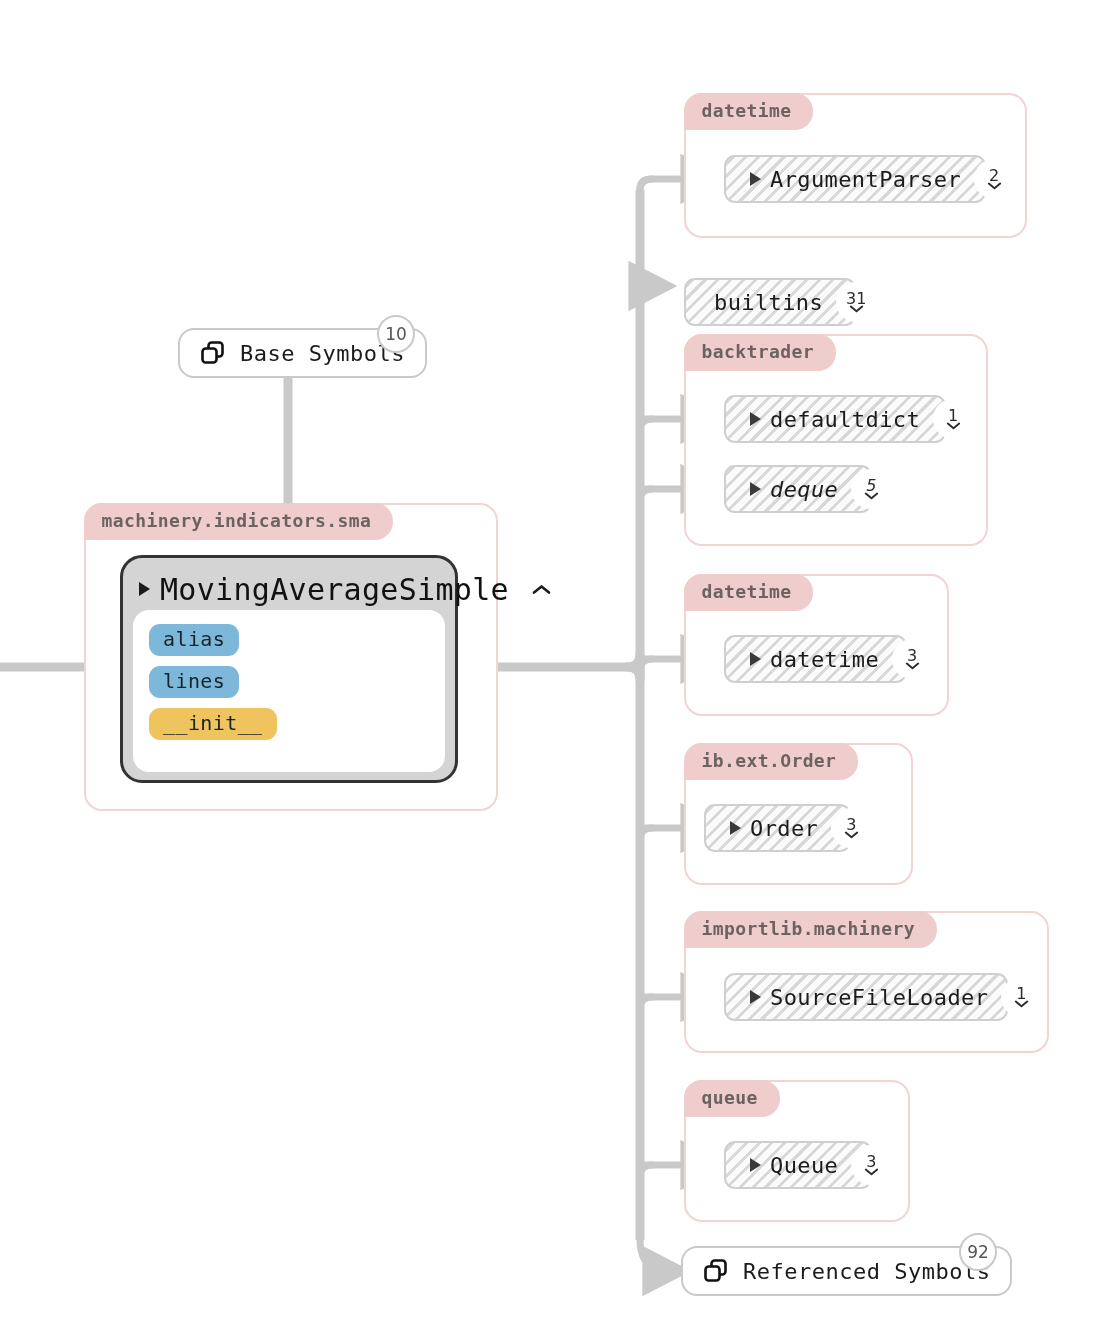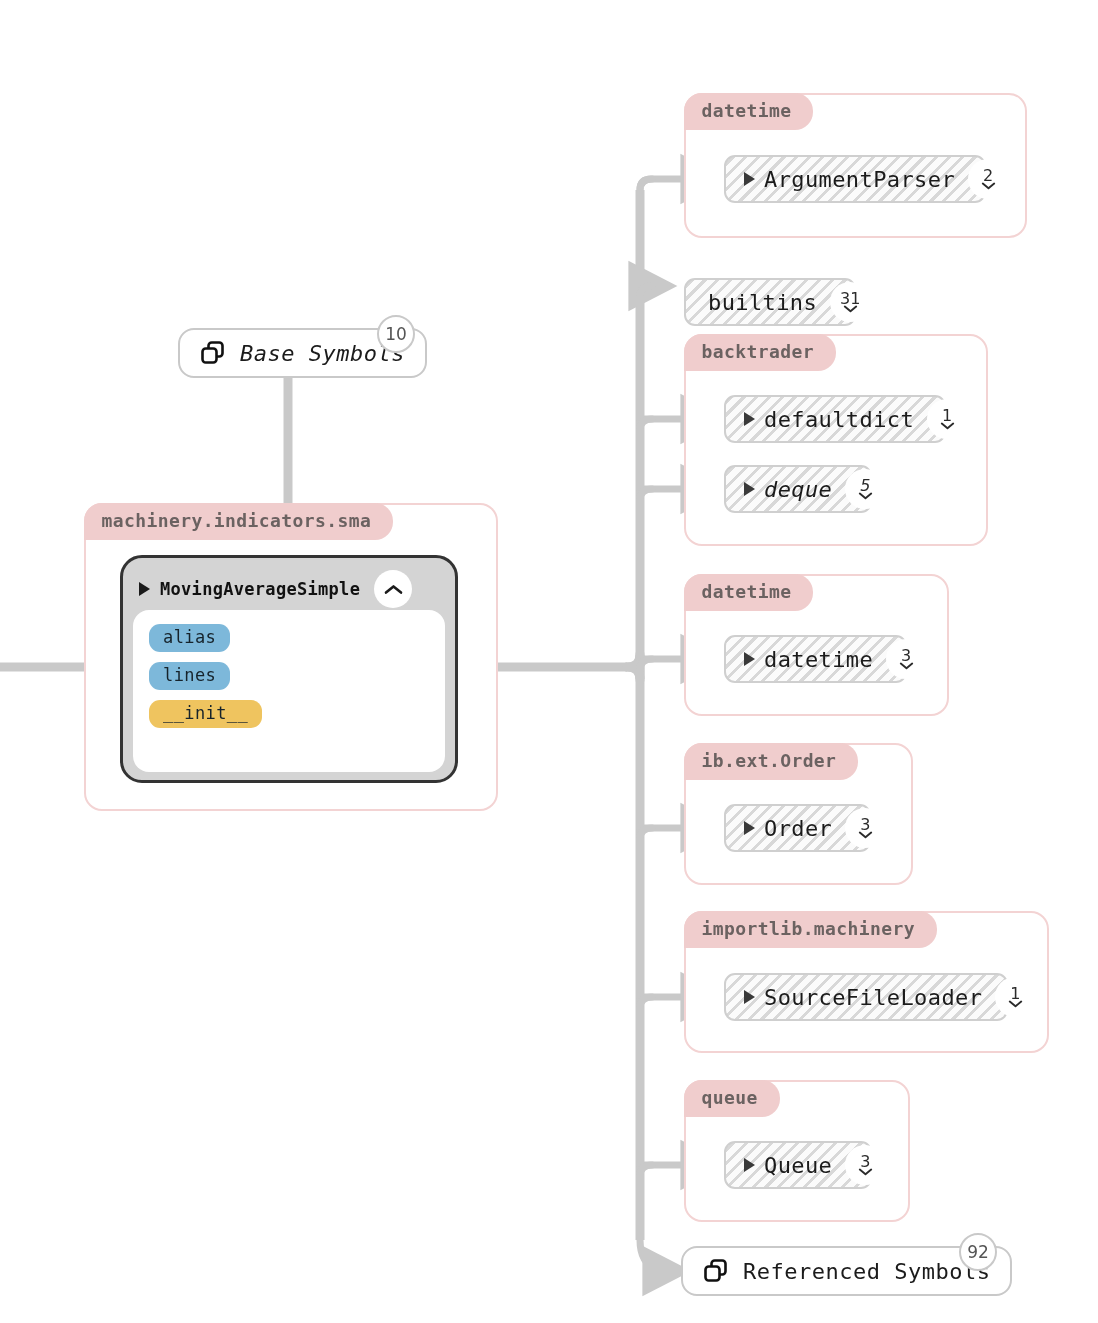--- a/index.html
+++ b/index.html
@@ -86,21 +86,21 @@
 
   
   .ref-node {
     position: absolute;
     box-sizing: border-box;
     height: 48px;
     border: 2px solid #cfcfcf;
     border-radius: 11px;
     display: flex;
     align-items: center;
-    padding-left: 18px;
+    padding-left: 24px;
     padding-right: 12px;
     gap: 9px;
     background-color: #fbfbfb;
     background-image: repeating-linear-gradient(
       -45deg,
       #d8d8d8 0px, #d8d8d8 3px,
       #fbfbfb 3px, #fbfbfb 9px
     );
   }
   .tri-marker {
@@ -150,22 +150,22 @@
   }
   .class-header {
     display: flex;
     align-items: center;
     height: 42px;
     padding-left: 6px;
     gap: 10px;
   }
   .class-title {
     font-family: "DejaVu Sans Mono", monospace;
-    font-weight: bold;
-    font-size: 17px;
+    font-weight: normal;
+    font-size: 30px;
     color: #111111;
     letter-spacing: 0.3px;
     white-space: nowrap;
   }
   .collapse-btn {
     width: 38px;
     height: 38px;
     border-radius: 50%;
     background: #ffffff;
     display: flex;
@@ -180,21 +180,21 @@
     border-radius: 16px;
     padding: 14px 16px 16px 16px;
     display: flex;
     flex-direction: column;
     gap: 10px;
     align-items: flex-start;
     min-height: 132px;
   }
   .member-pill {
     font-family: "DejaVu Sans Mono", monospace;
-    font-size: 17px;
+    font-size: 20px;
     color: #16232b;
     border-radius: 11px;
     padding: 3px 14px 5px 14px;
     letter-spacing: 0.4px;
     white-space: nowrap;
   }
   .member-pill.kind-attr   { background: #7db8da; }
   .member-pill.kind-method { background: #efc45f; }
 </style>
 </head>
@@ -248,21 +248,21 @@
       <path d="M640,500 Q640,489 652,489"></path>
       <path d="M640,670 Q640,659 652,659"></path>
       <path d="M640,839 Q640,828 652,828"></path>
       <path d="M640,1008 Q640,997 652,997"></path>
       <path d="M640,1176 Q640,1165 652,1165"></path>
     </g>
 
     <path d="M206,735 L100,735 Q88,735 88,723 L88,679 Q88,667 100,667 L124,667" fill="none" stroke="#3d8cba" stroke-width="6" stroke-linecap="round" stroke-dasharray="17 13" marker-end="url(#ahead-blue)"></path>
   </svg>
 
-  <div class="symbol-pill" style="left:178px; top:328px; height:50px;font-style:italic;">
+  <div class="symbol-pill" style="left:178px; top:328px; height:50px;">
     <span class="stack-icon">
       <svg viewBox="0 0 26 26" xmlns="http://www.w3.org/2000/svg">
         <rect x="8.5" y="2.5" width="14" height="14" rx="3.2" fill="#ffffff" stroke="#111111" stroke-width="2.6"></rect>
         <rect x="2.5" y="8.5" width="14" height="14" rx="3.2" fill="#ffffff" stroke="#111111" stroke-width="2.6"></rect>
       </svg>
     </span>
     <span class="pill-label">Base Symbols</span>
   </div>
   <div class="corner-badge" style="left:377px; top:315px;">10</div>
 
@@ -345,21 +345,21 @@
       <span class="cb-num">3</span>
       <svg class="cb-chev" viewBox="0 0 15 8" xmlns="http://www.w3.org/2000/svg">
         <path d="M1.8,1.6 L7.5,6.3 L13.2,1.6" fill="none" stroke="#2b2b2b" stroke-width="1.9" stroke-linecap="round" stroke-linejoin="round"></path>
       </svg>
     </span>
   </div>
 
   <div class="module-group" style="left:684px; top:743px; width:229px; height:142px;">
     <div class="module-title">ib.ext.Order</div>
   </div>
-  <div class="ref-node" style="left:724px; top:804px; width:147px;">
+  <div class="ref-node" style="left:704px; top:804px; width:147px;">
     <span class="tri-marker"></span>
     <span class="ref-name">Order</span>
     <span class="count-badge">
       <span class="cb-num">3</span>
       <svg class="cb-chev" viewBox="0 0 15 8" xmlns="http://www.w3.org/2000/svg">
         <path d="M1.8,1.6 L7.5,6.3 L13.2,1.6" fill="none" stroke="#2b2b2b" stroke-width="1.9" stroke-linecap="round" stroke-linejoin="round"></path>
       </svg>
     </span>
   </div>
 

